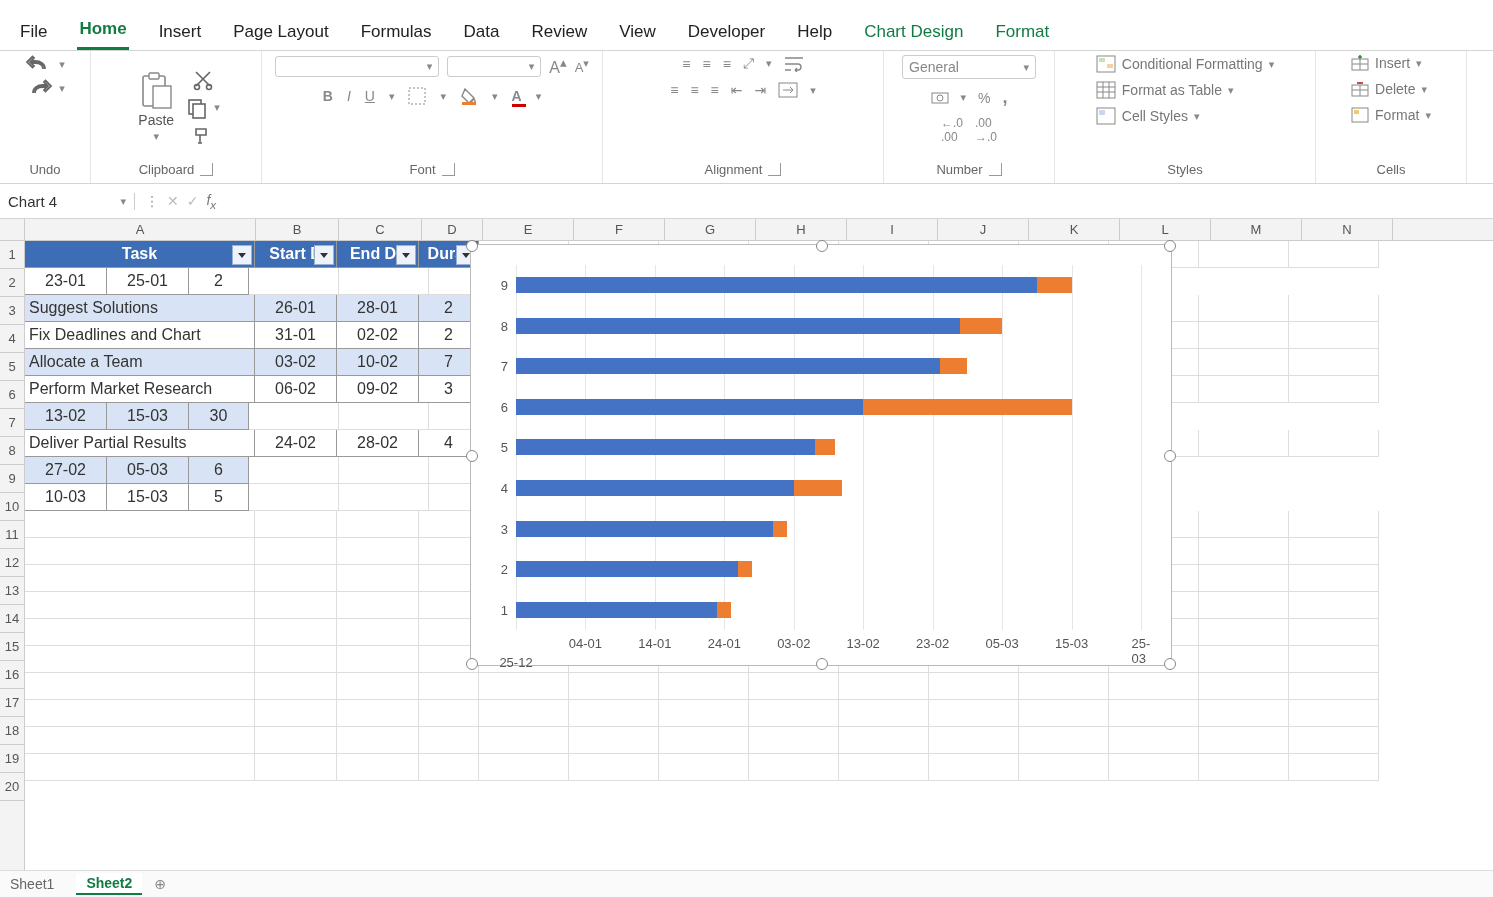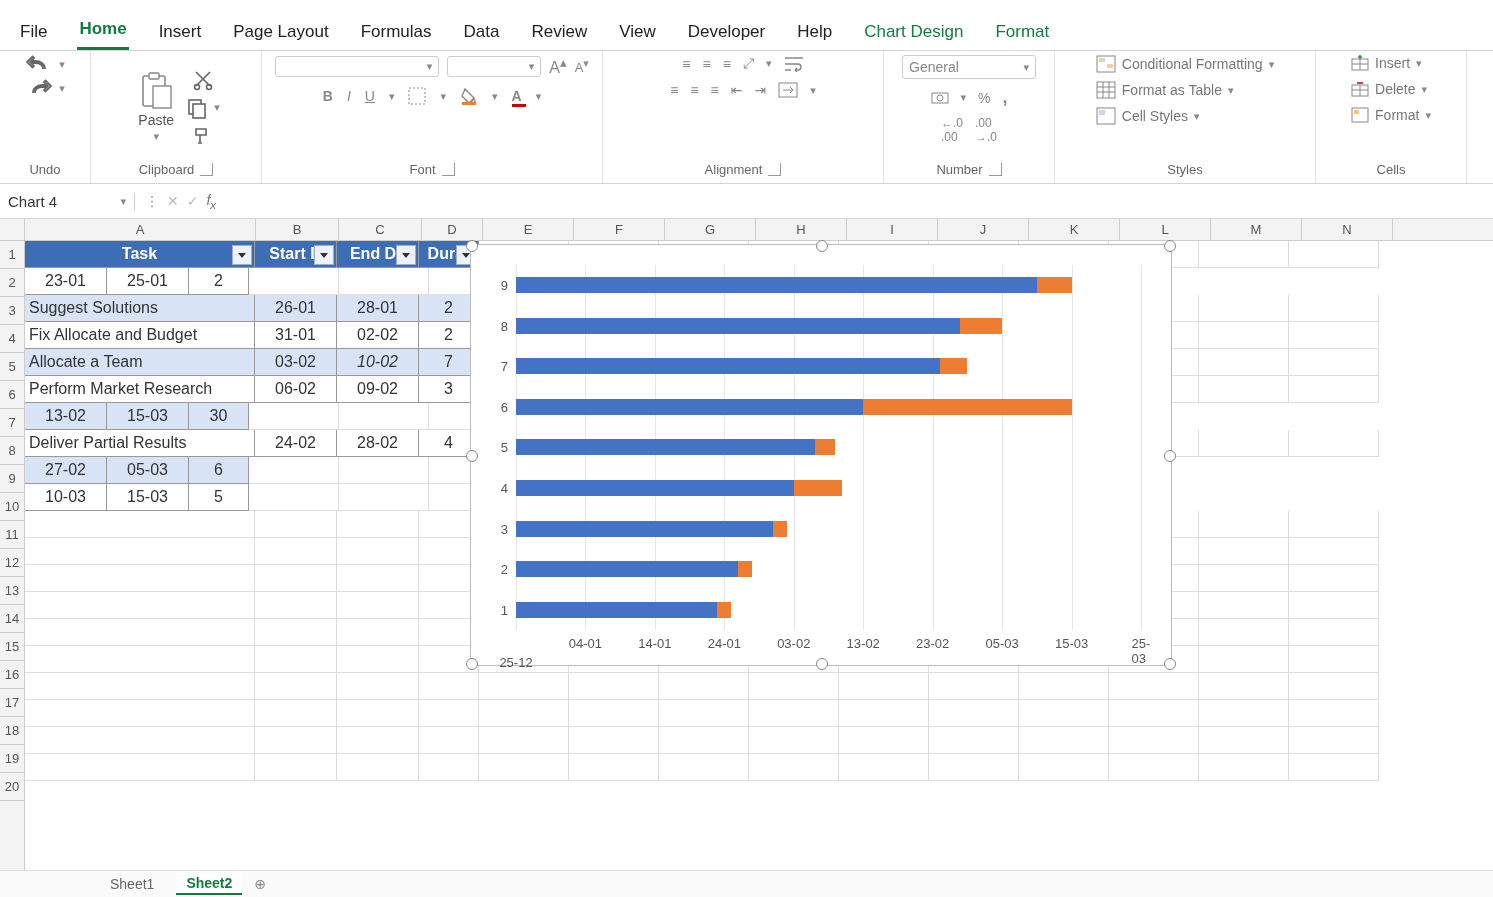--- a/index.html
+++ b/index.html
@@ -40,21 +40,21 @@
 .tbord{border-right:1px solid #999;border-bottom:1px solid #999;}
 .chart{position:absolute;left:470px;top:25px;width:700px;height:420px;background:#fff;border:1px solid #bbb;}
 .chandle{position:absolute;width:10px;height:10px;background:#fff;border:1.5px solid #888;border-radius:50%;}
 .plot{position:absolute;left:45px;top:20px;right:30px;bottom:35px;}
 .grid-v{position:absolute;top:0;bottom:0;border-left:1px solid #e6e6e6;}
 .bar{position:absolute;height:16px;}
 .s1{background:#4472c4;}
 .s2{background:#ed7d31;}
 .ylab{position:absolute;font-size:13px;color:#555;text-align:right;width:20px;transform:translateY(-50%);} 
 .xlab{position:absolute;font-size:13px;color:#555;transform:translateX(-50%);} 
-.sheet-tabs{position:absolute;bottom:0;left:0;right:0;height:26px;display:flex;align-items:center;padding-left:100px;border-top:1px solid #ddd;background:#fafafa;color:#666;gap:12px;font-size:14px;}
+.sheet-tabs{position:absolute;bottom:0;left:0;right:0;height:26px;display:flex;align-items:center;border-top:1px solid #ddd;background:#fafafa;color:#666;gap:12px;font-size:14px;}
 .sheet-tab{padding:2px 10px;}
 .sheet-tab.on{color:#107c41;font-weight:600;border-bottom:2px solid #107c41;background:#fff;}
 svg{display:block;}
 </style>
 </head>
 <body>
 
 <div class="app">
 <div class="tabs" id="tabs">
       <span class="tab">File</span>
@@ -395,39 +395,39 @@
             <div class="cell" style="width: 90px;"></div>
             <div class="cell" style="width: 90px;"></div>
             <div class="cell" style="width: 90px;"></div>
             <div class="cell" style="width: 90px;"></div>
             <div class="cell" style="width: 90px;"></div>
             <div class="cell" style="width: 90px;"></div>
             <div class="cell" style="width: 90px;"></div>
             <div class="cell" style="width: 90px;"></div>
           </div>
           <div class="cellrow">
-            <div class="cell tbord" style="width: 230px;">Fix Allocate and Budget</div>
+            <div class="cell tbord" style="width: 230px;">Fix Deadlines and Chart</div>
             <div class="cell tbord tcenter" style="width: 82px;">31-01</div>
             <div class="cell tbord tcenter" style="width: 82px;">02-02</div>
             <div class="cell tbord tcenter" style="width: 60px;">2</div>
             <div class="cell" style="width: 90px;"></div>
             <div class="cell" style="width: 90px;"></div>
             <div class="cell" style="width: 90px;"></div>
             <div class="cell" style="width: 90px;"></div>
             <div class="cell" style="width: 90px;"></div>
             <div class="cell" style="width: 90px;"></div>
             <div class="cell" style="width: 90px;"></div>
             <div class="cell" style="width: 90px;"></div>
             <div class="cell" style="width: 90px;"></div>
             <div class="cell" style="width: 90px;"></div>
           </div>
           <div class="cellrow">
             <div class="cell tbord tblue" style="width: 230px;">Allocate a Team</div>
             <div class="cell tbord tblue tcenter" style="width: 82px;">03-02</div>
-            <div class="cell tbord tblue tcenter" style="width: 82px; font-style: italic;">10-02</div>
+            <div class="cell tbord tblue tcenter" style="width: 82px;">10-02</div>
             <div class="cell tbord tblue tcenter" style="width: 60px;">7</div>
             <div class="cell" style="width: 90px;"></div>
             <div class="cell" style="width: 90px;"></div>
             <div class="cell" style="width: 90px;"></div>
             <div class="cell" style="width: 90px;"></div>
             <div class="cell" style="width: 90px;"></div>
             <div class="cell" style="width: 90px;"></div>
             <div class="cell" style="width: 90px;"></div>
             <div class="cell" style="width: 90px;"></div>
             <div class="cell" style="width: 90px;"></div>

